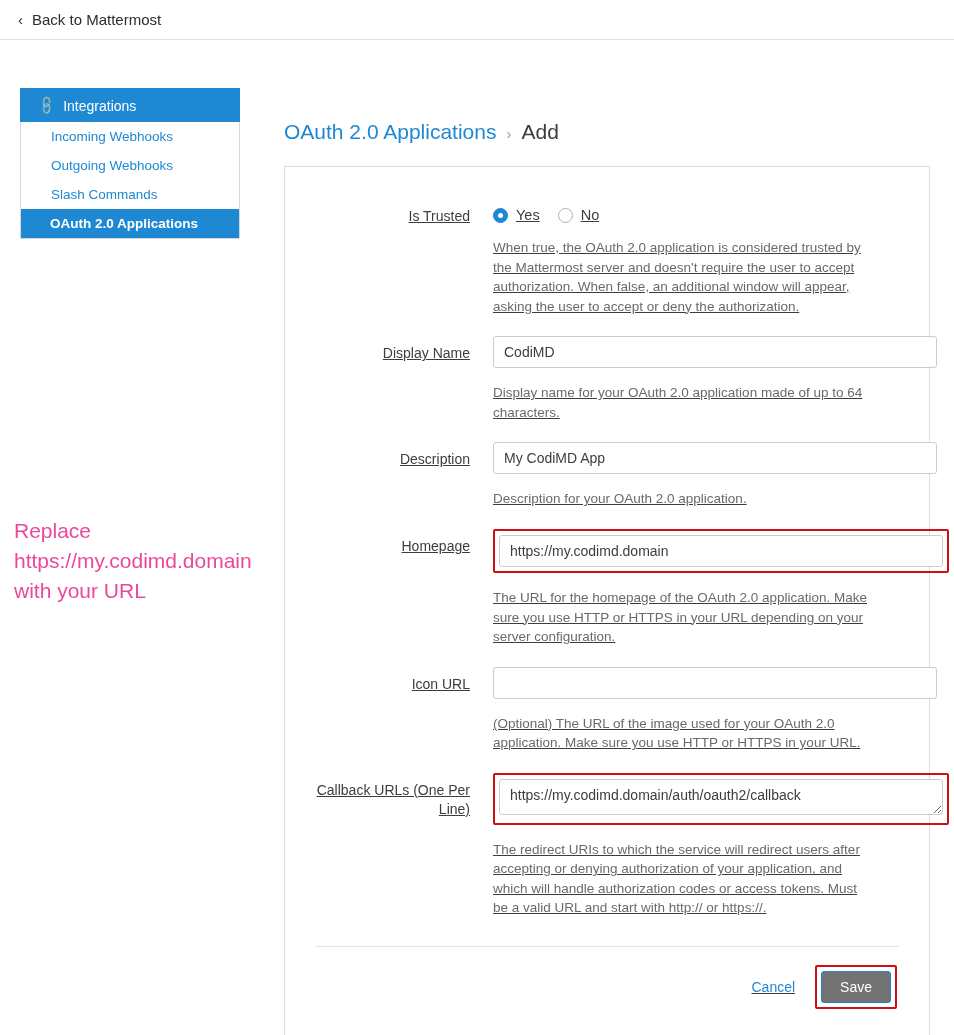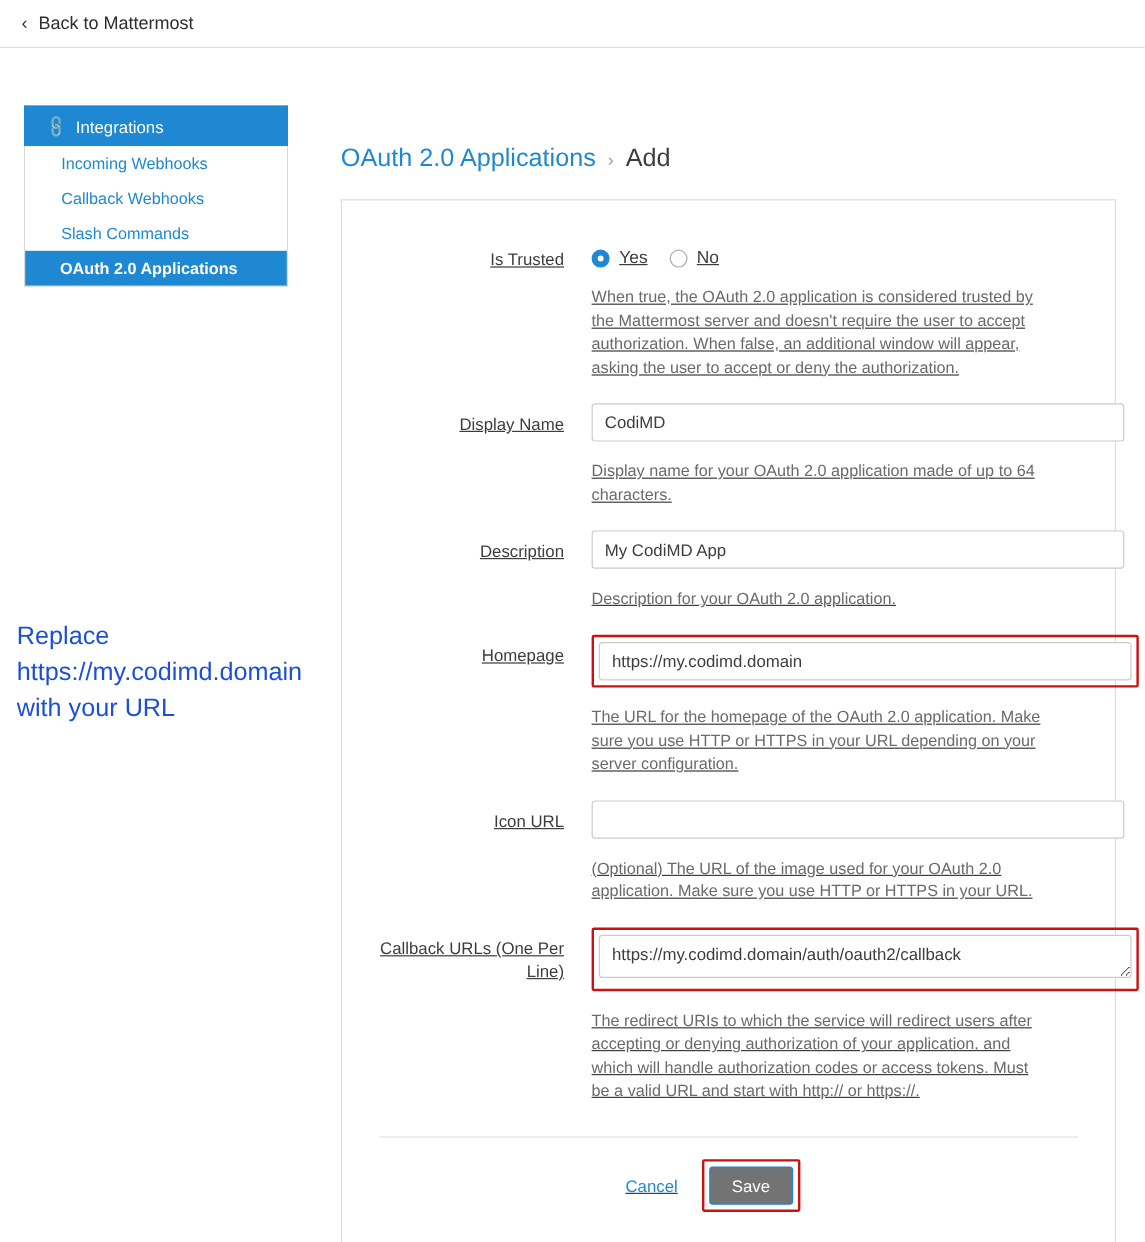--- a/index.html
+++ b/index.html
@@ -198,21 +198,21 @@
     padding: 4px;
     border-radius: 2px;
   }
   .divider {
     border-top: 1px solid #e2e2e2;
     margin: 8px 0 0 31px;
     width: 583px;
   }
   .footer {
     display: flex;
-    justify-content: center;
+    justify-content: flex-end;
     align-items: center;
     padding: 18px 6px 18px 0;
   }
   .cancel-btn {
     font-size: 14px;
     color: #1e88d3;
     margin-right: 14px;
     cursor: pointer;
     background: none;
     border: none;
@@ -227,21 +227,21 @@
     border-radius: 3px;
     cursor: pointer;
     font-family: "Liberation Sans", sans-serif;
   }
   .annotation {
     position: absolute;
     left: 14px;
     top: 476px;
     width: 268px;
     font-size: 21px;
-    color: #1d4ed8;
+    color: #ec4899;
     line-height: 1.42;
   }
 </style>
 </head>
 <body>
 
 <div class="topbar">
   <a class="back-link">
     <span class="back-chevron">‹</span>
     <span>Back to Mattermost</span>
@@ -253,21 +253,21 @@
   <div class="sidebar">
     <div class="sidebar-header">
       <span class="link-icon">🔗</span>
       <span>Integrations</span>
     </div>
     <div class="sidebar-list">
       <div class="sidebar-item">
         <span>Incoming Webhooks</span>
       </div>
       <div class="sidebar-item">
-        <span>Callback Webhooks</span>
+        <span>Outgoing Webhooks</span>
       </div>
       <div class="sidebar-item">
         <span>Slash Commands</span>
       </div>
       <div class="sidebar-item active">
         <span>OAuth 2.0 Applications</span>
       </div>
     </div>
   </div>
 

